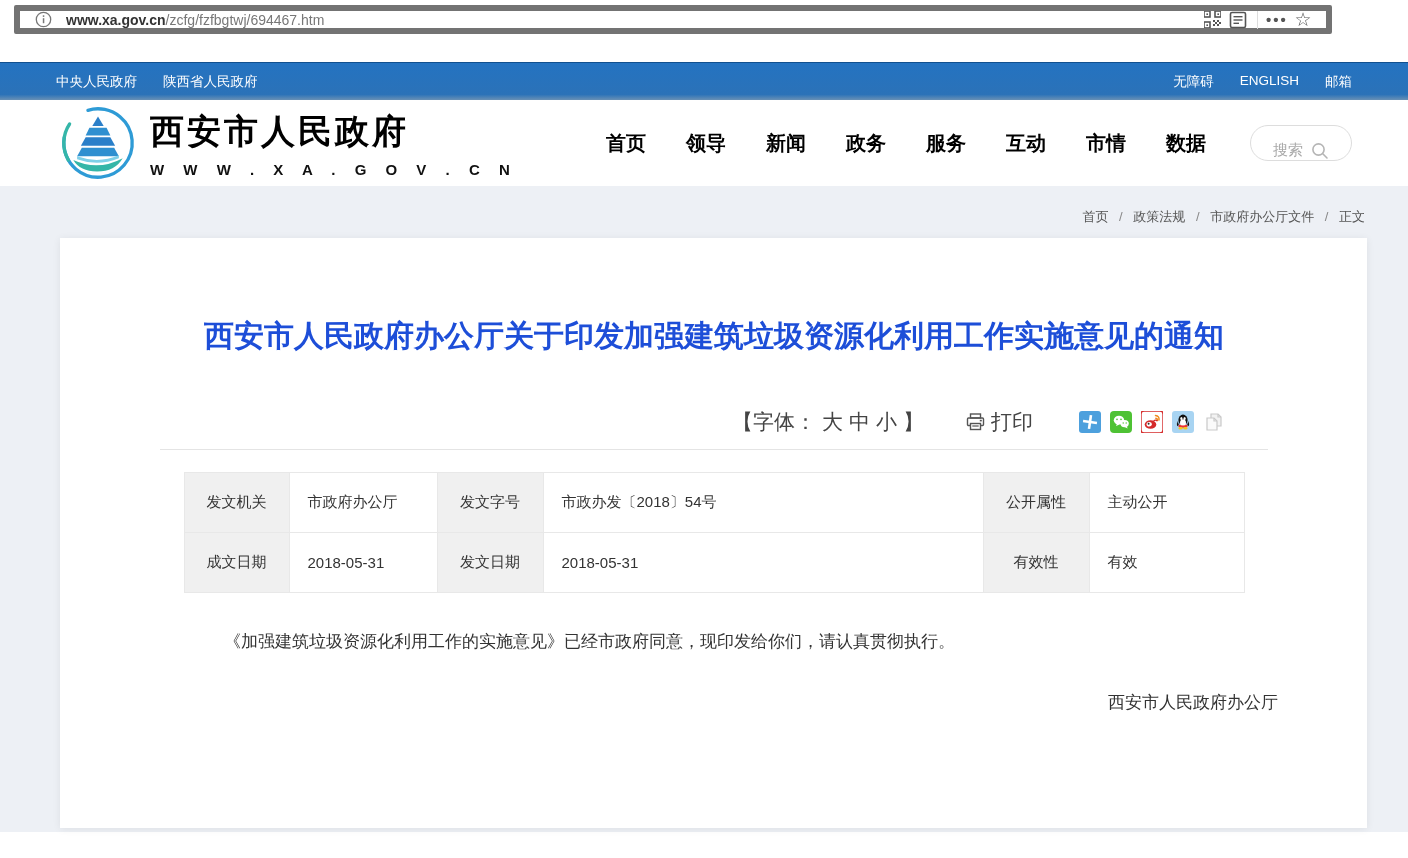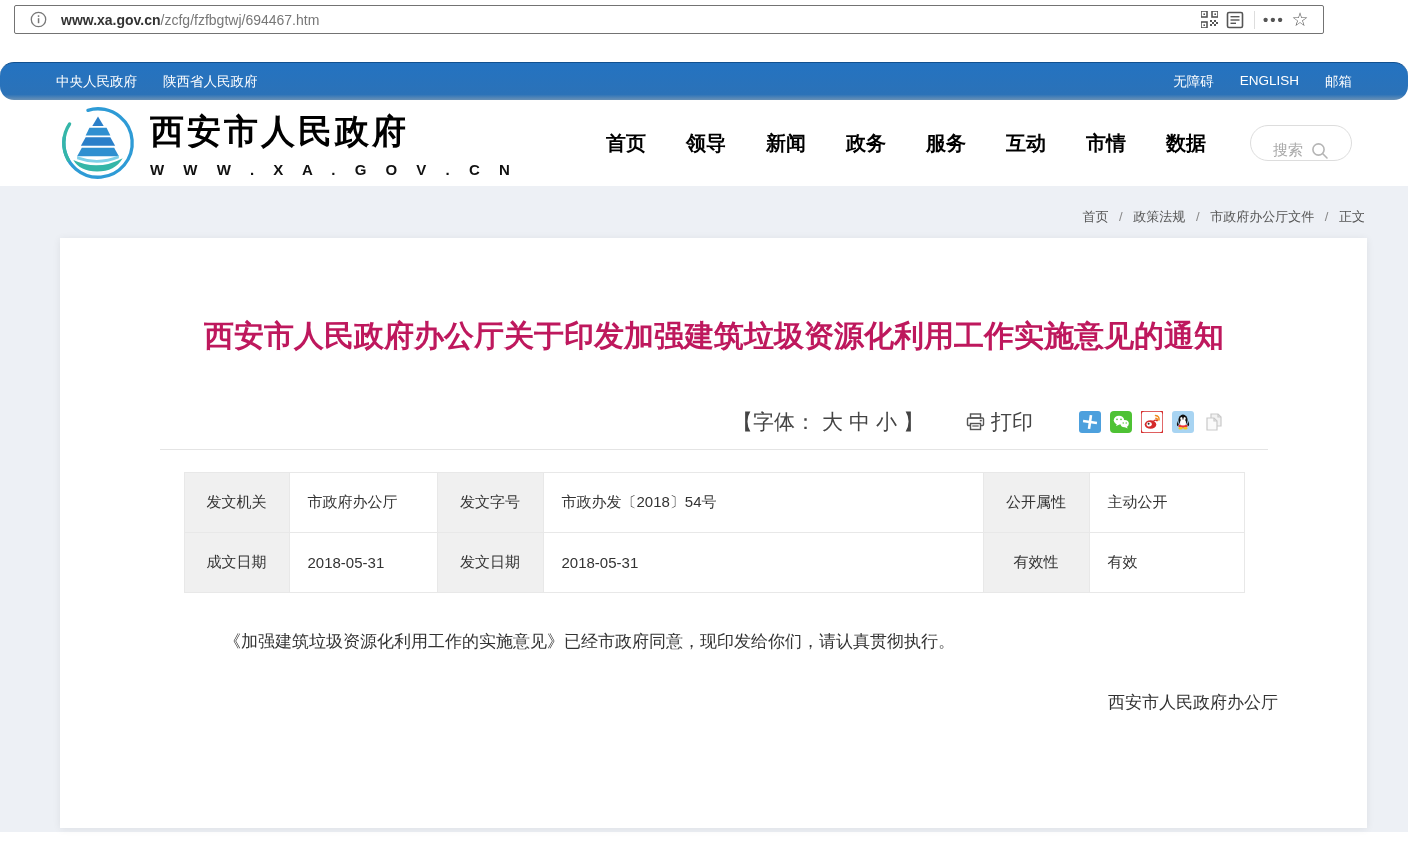--- a/index.html
+++ b/index.html
@@ -1,36 +1,36 @@
 <!DOCTYPE html>
 <html><head>
 <meta charset="utf-8">
 <style>
   * { margin:0; padding:0; box-sizing:border-box; }
   html,body { width:1408px; height:858px; overflow:hidden; background:#fff;
     font-family:"Liberation Sans","DejaVu Sans",sans-serif; }
 
   
   .browser-bar { height:62px; background:#fff; position:relative; }
-  .address-box { position:absolute; left:14px; right:84px; top:5px; height:29px;
-    border:1px solid #737373; border-radius:2px; background:#fff;
+  .address-box { position:absolute; left:14px; right:76px; top:5px; height:29px;
+    border:6px solid #737373; border-radius:2px; background:#fff;
     display:flex; align-items:center; padding:0 10px; }
   .address-box .url { font-size:14px; color:#777; margin-left:10px; flex:1;
     white-space:nowrap; overflow:hidden; }
   .address-box .url b { color:#333; font-weight:bold; }
   .chrome-ico { display:inline-flex; align-items:center; justify-content:center;
     width:26px; height:26px; cursor:pointer; }
   .chrome-sep { width:1px; height:18px; background:#ddd; margin:0 6px; }
   .star { font-size:19px; color:#555; line-height:1; }
   .dots { letter-spacing:2px; color:#555; font-size:15px; font-weight:bold; }
 
   
   .topbar { height:38px; background:linear-gradient(#2473c1,#2b72b8 85%,#6a91b5);
     border-top:1px solid #11508f; display:flex; align-items:center;
-    justify-content:space-between; padding:0 56px;border-radius:14px; }
+    justify-content:space-between; padding:0 56px; }
   .topbar a { color:#fff; font-size:13.5px; text-decoration:none; cursor:pointer; }
   .topbar .grp { display:flex; gap:26px; }
 
   
   .site-header { height:86px; background:#fff; display:flex; align-items:center;
     padding:0 56px 0 60px; }
   .logo { width:76px; height:76px; flex:0 0 auto; }
   .brand { margin-left:14px; }
   .brand .cn { font-size:34px; font-weight:bold; color:#000; letter-spacing:3px; }
   .brand .en { font-size:15px; font-weight:bold; color:#111; letter-spacing:7.5px; margin-top:6px; }
@@ -45,21 +45,21 @@
   
   .page-area { background:#edf0f5; height:646px; }
   .breadcrumb { text-align:right; padding:22px 43px 12px 0; font-size:13px; color:#555; }
   .breadcrumb span { cursor:pointer; }
   .breadcrumb .sep { color:#888; margin:0 7px; cursor:default; }
 
   .card { margin:0 41px 0 60px; background:#fff; box-shadow:0 1px 8px rgba(0,0,0,.07);
     padding:0 99px 60px 100px; height:590px; }
 
   .doc-title { padding-top:78px; text-align:center; font-size:30px; font-weight:600;
-    color:#be185d; line-height:1.3; }
+    color:#1d4ed8; line-height:1.3; }
 
   .tools { margin-top:53px; display:flex; justify-content:flex-end; align-items:center;
     margin-right:43px; font-size:21px; color:#444; }
   .font-widget { display:flex; align-items:center; gap:6px; }
   .font-size-opt { cursor:pointer; }
   .print-btn { display:flex; align-items:center; gap:6px; margin-left:42px; cursor:pointer; }
   .share-row { display:flex; align-items:center; gap:9px; margin-left:46px; }
   .share-ico { width:22px; height:22px; cursor:pointer; display:block; }
 
   .divider { border:none; border-top:1px solid #e4e4e4; margin-top:13px; }

